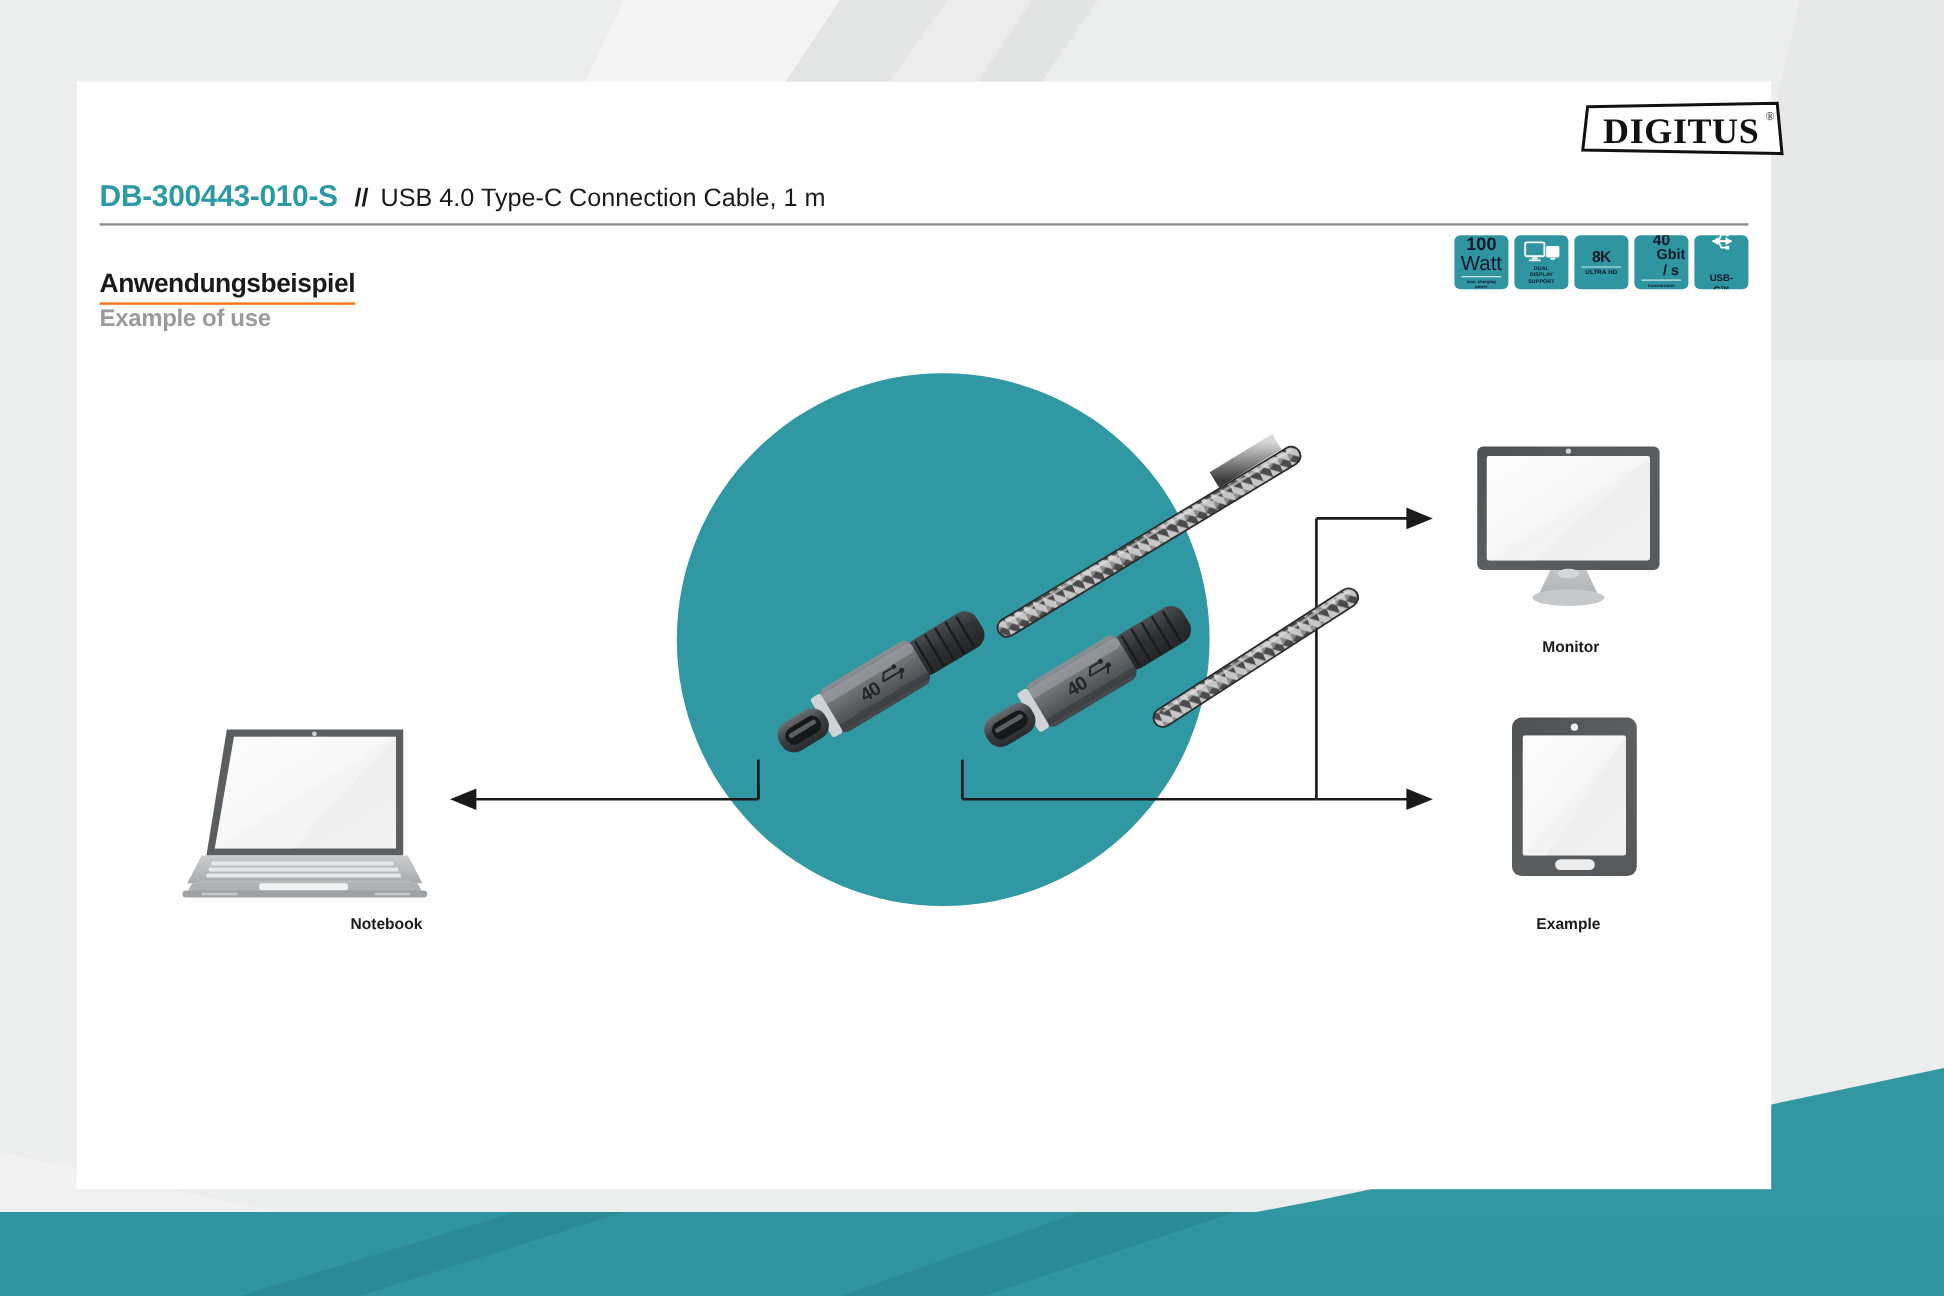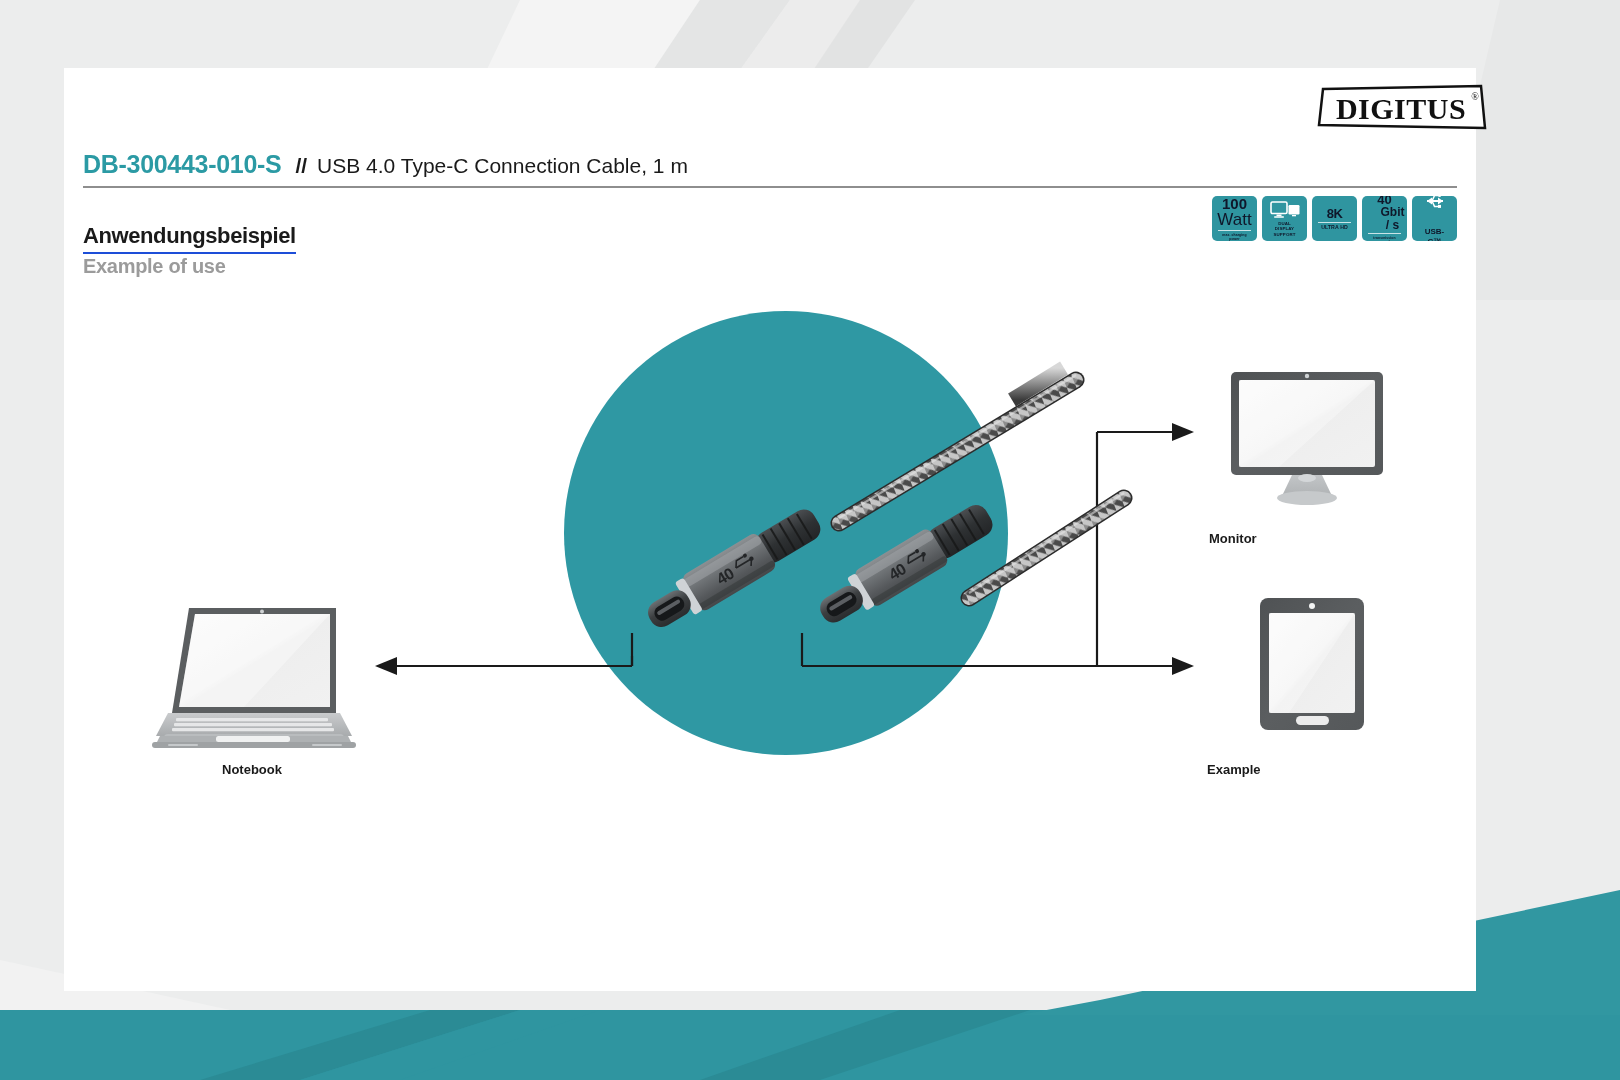--- a/index.html
+++ b/index.html
@@ -39,21 +39,21 @@
     color:#1a1a1a;font-size:21px;font-weight:400;white-space:nowrap;
   }
   .title-rule{
     position:absolute;left:19px;top:118px;width:1374px;height:2px;background:#8e8e8e;
   }
 
   
   .h-de{
     position:absolute;left:19px;top:155px;
     font-size:22px;font-weight:bold;color:#1a1a1a;letter-spacing:-0.4px;
-    padding-bottom:3px;border-bottom:2px solid #1d4ed8;
+    padding-bottom:3px;border-bottom:2px solid #f97316;
     display:inline-block;
   }
   .h-en{
     position:absolute;left:19px;top:187px;
     font-size:20px;font-weight:bold;color:#9b9b9b;letter-spacing:-0.3px;text-align:right;
   }
 
   
   .badges{
     position:absolute;left:1148px;top:128px;display:flex;gap:5px;align-items:flex-start;
@@ -79,21 +79,21 @@
   .b2 .badge-sub{font-size:4.4px;border-top:none;padding-top:0;margin-top:2px;}
   .b5 .badge-sub{font-size:8px;border-top:none;padding-top:0;margin-top:16px;letter-spacing:0;}
   .badge svg{display:block;}
 
   
   .diagram{position:absolute;left:0;top:0;width:1412px;height:923px;}
   .diag-svg{position:absolute;left:0;top:0;width:1412px;height:923px;}
 
   .dev-label{
     position:absolute;font-size:13px;font-weight:bold;color:#1a1a1a;
-    width:200px;
+    text-align:center;width:200px;
   }
   .lbl-notebook{left:158px;top:694px;}
   .lbl-monitor{left:1145px;top:463px;}
   .lbl-tablet{left:1143px;top:694px;}
 </style>
 </head>
 <body>
 
 <div class="bg-layer">
   <svg class="bg-svg" viewBox="0 0 1620 1080" preserveAspectRatio="none">

